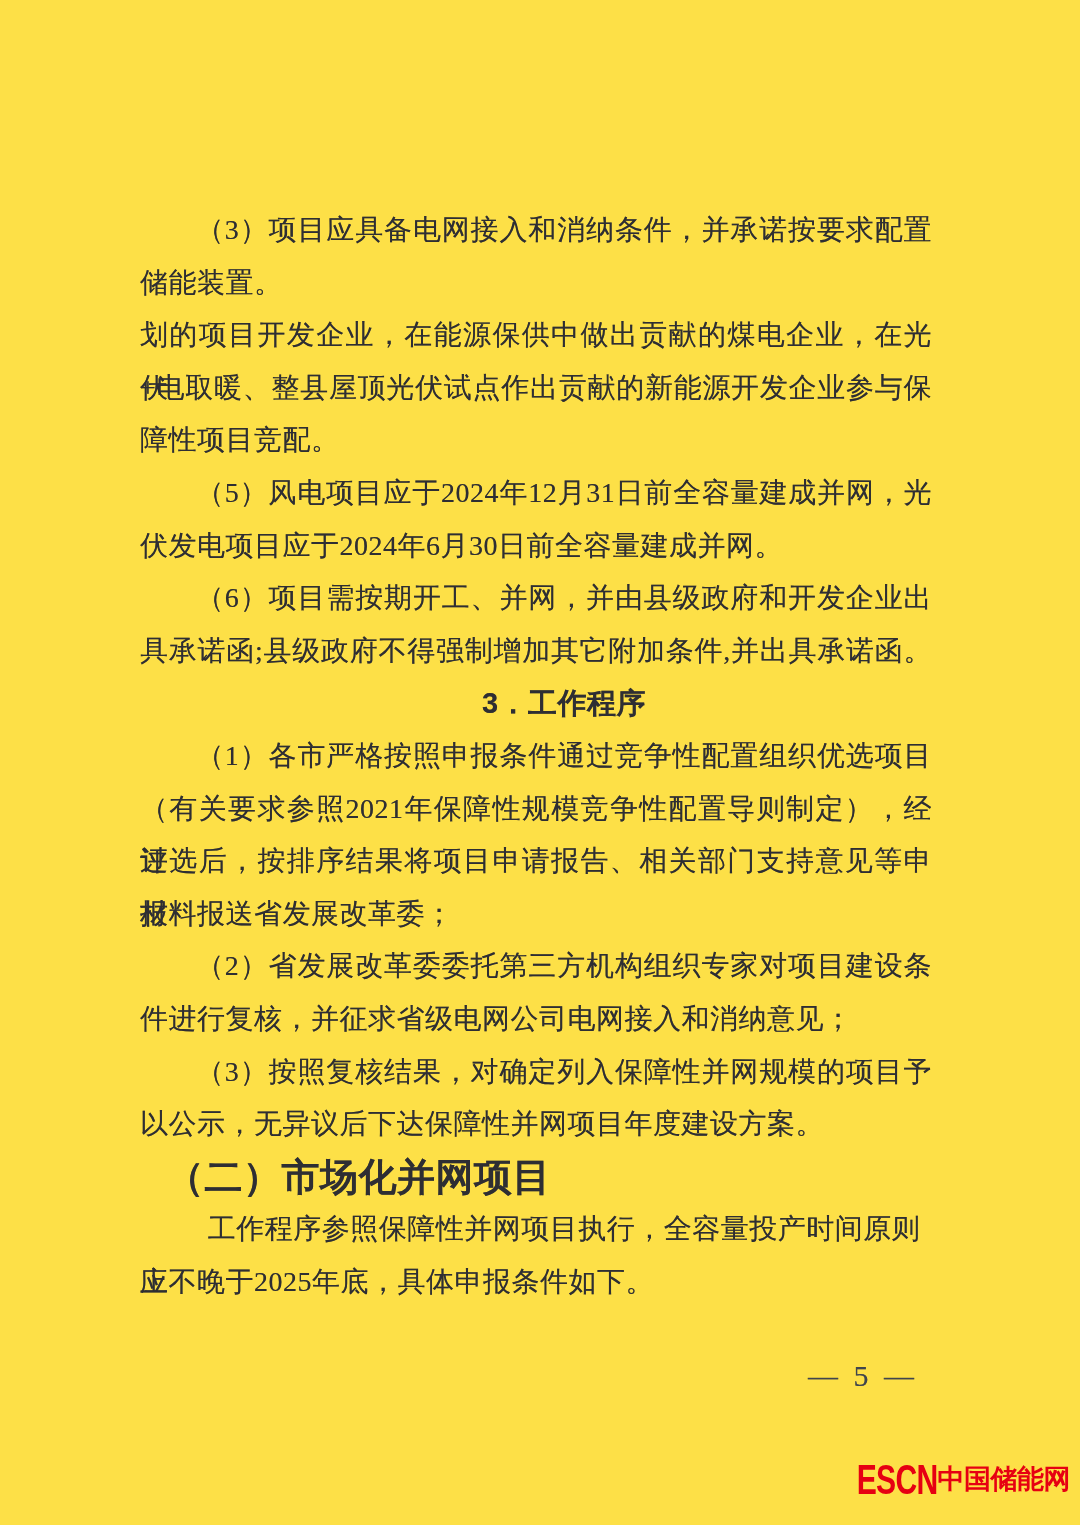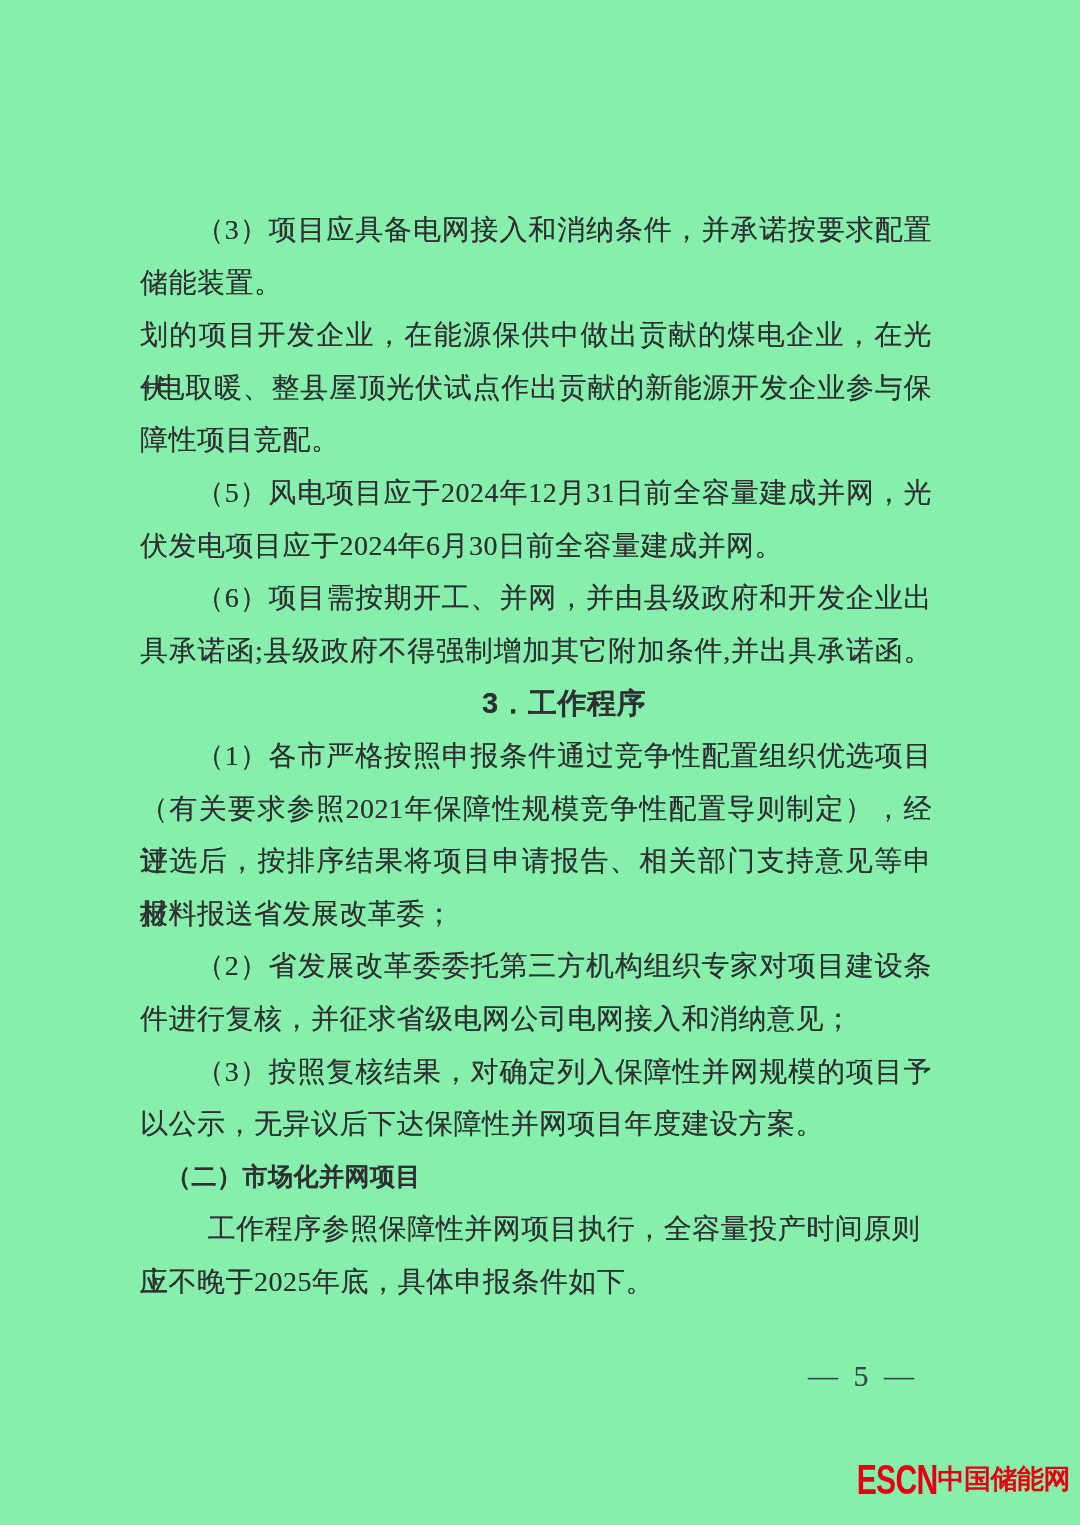--- a/index.html
+++ b/index.html
@@ -1,19 +1,19 @@
 <!DOCTYPE html>
 <html><head>
 <meta charset="utf-8">
 <style>
   html,body{margin:0;padding:0;background:#e8e8e8;}
   .page{
     position:relative;
     width:1080px;height:1525px;
-    background:#86efac;
+    background:#fde047;
     overflow:hidden;
     font-family:"Liberation Serif","DejaVu Serif",serif;
     color:#2e2e33;
   }
   .content{
     position:absolute;
     left:140px;top:204px;width:792px;
   }
   .line{
     font-size:28px;
@@ -29,21 +29,21 @@
     text-justify:inter-character;
   }
   .ind{text-indent:56px;text-align:center;}
   .h1{
     font-weight:bold;
     font-family:"Liberation Sans","DejaVu Sans",sans-serif;
     font-size:29px;
   }
   .h2{
     font-weight:bold;
-    font-size:25px;
+    font-size:38px;
     text-indent:26px;
   }
   .pagenum{
     position:absolute;
     top:1356px;right:162px;
     font-size:30px;
     line-height:40px;
     color:#40454d;
     letter-spacing:4px;
     text-shadow:0 0 0.6px rgba(64,69,77,0.5);

